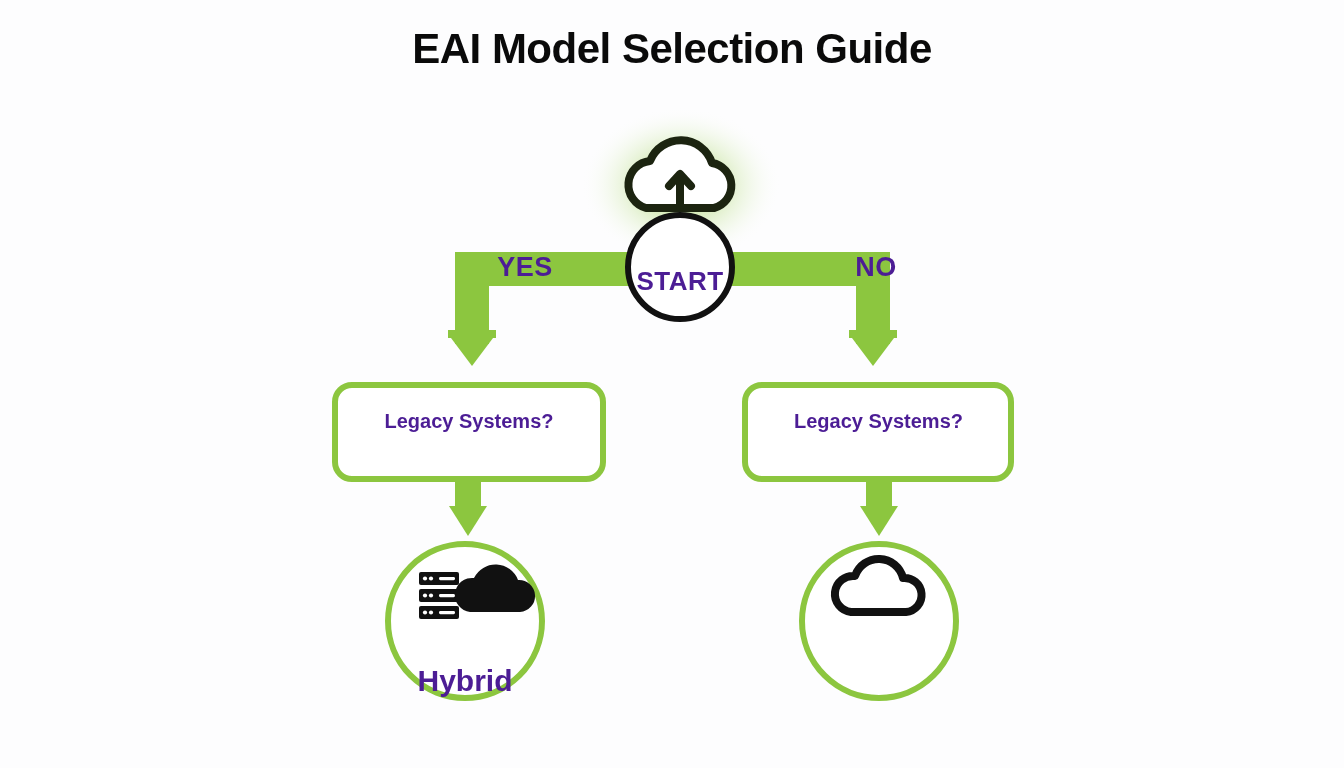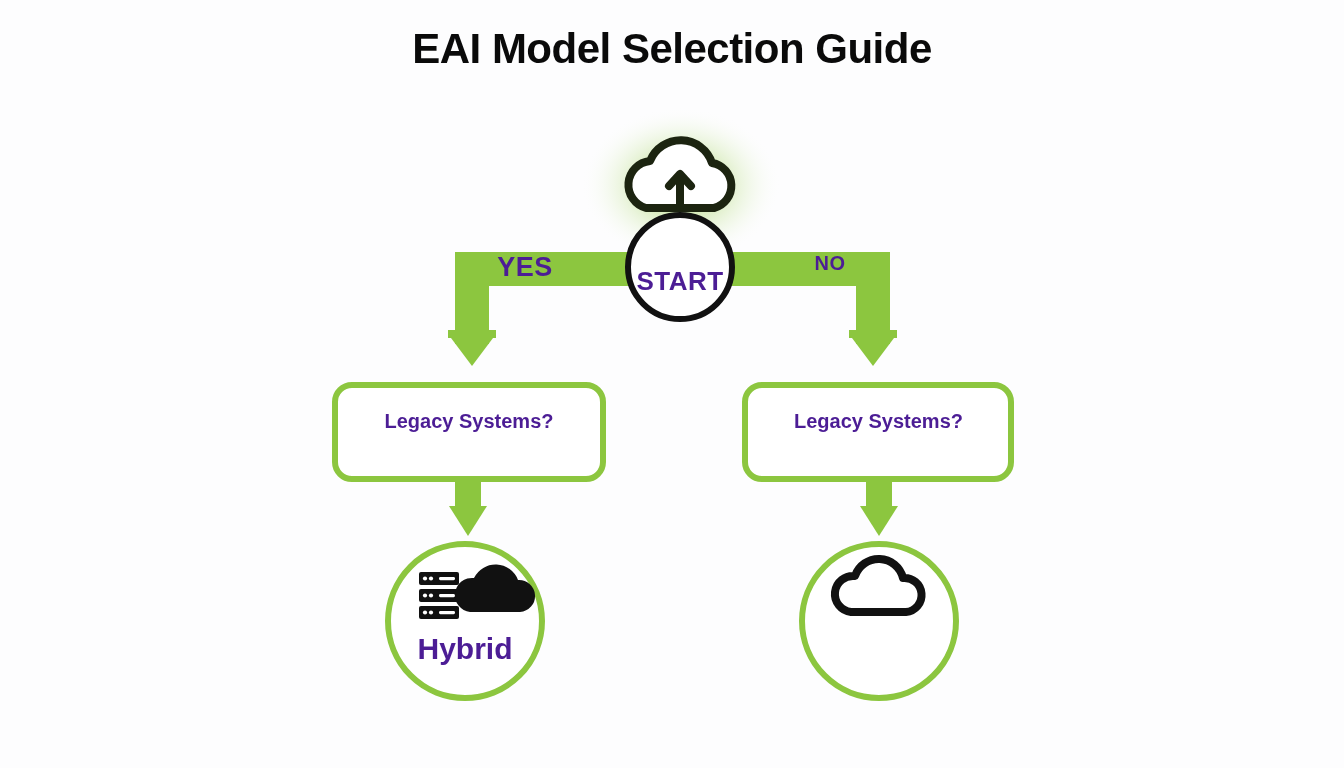--- a/index.html
+++ b/index.html
@@ -60,41 +60,42 @@
     margin-top: 14px;
   }
   #yes-label {
     left: 465px;
     top: 252px;
     width: 120px;
     font-size: 27px;
     letter-spacing: 0.5px;
   }
   #no-label {
-    left: 770px;
+    left: 816px;
     top: 252px;
     width: 120px;
-    font-size: 20px;
+    font-size: 27px;
     letter-spacing: 0.5px;
   }
   .box-label {
     font-size: 20px;
   }
   #left-box-label {
     left: 333px;
     top: 410px;
     width: 272px;
   }
   #right-box-label {
     left: 743px;
     top: 410px;
     width: 271px;
   }
   .outcome-label {
     font-size: 30px;
+    margin-top: 32px;
   }
   #hybrid-label {
     left: 385px;
     top: 632px;
     width: 160px;
   }
   #cloud-label {
     left: 799px;
     top: 632px;
     width: 160px;

